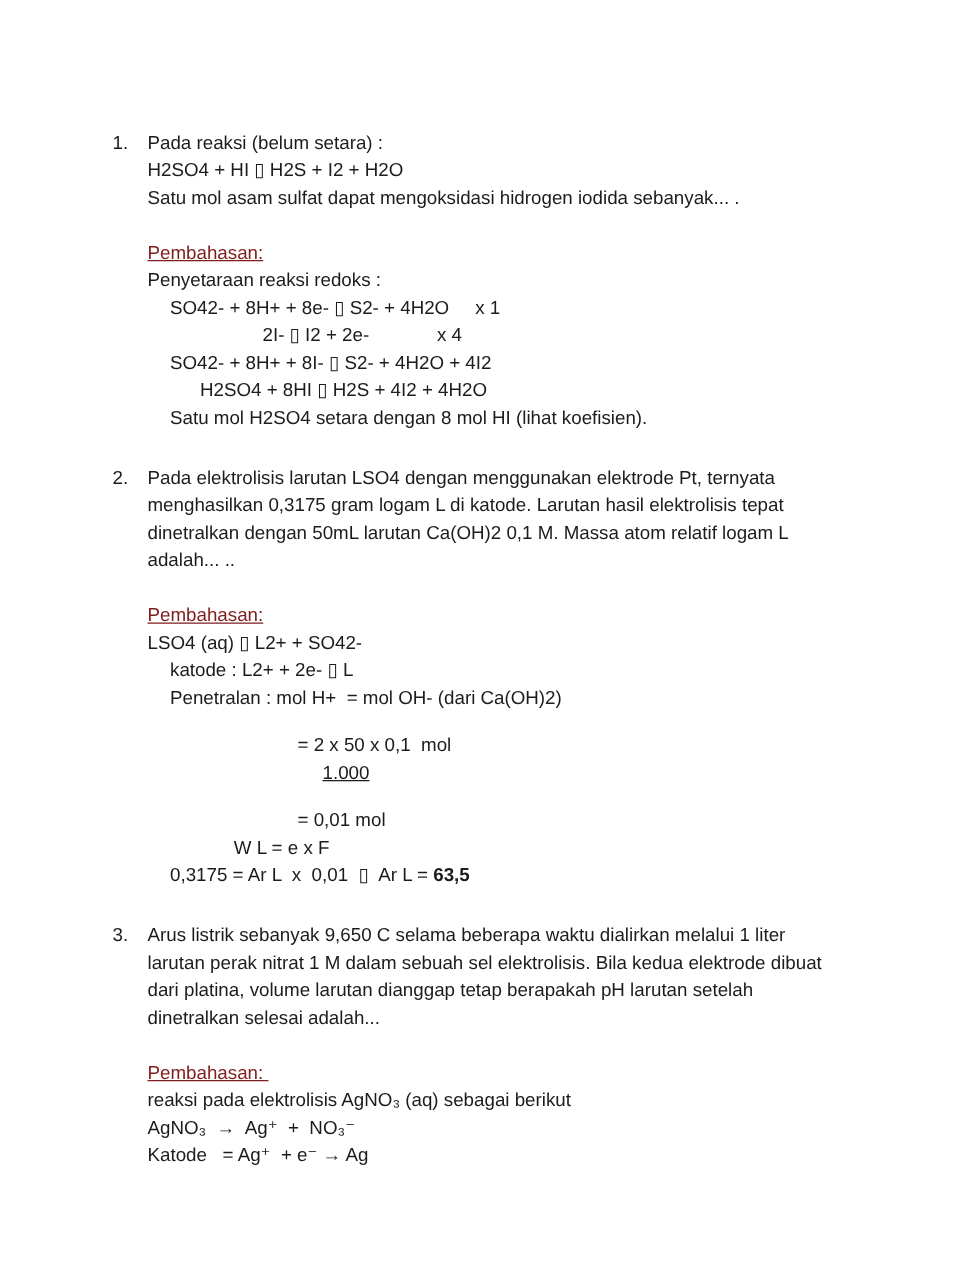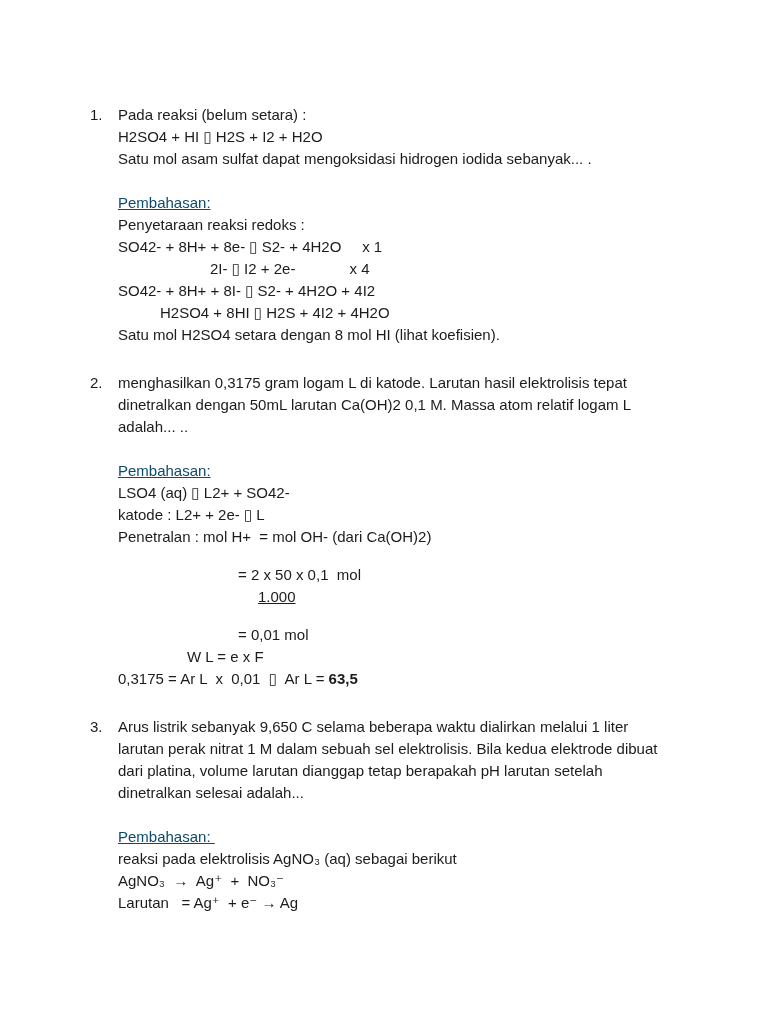--- a/index.html
+++ b/index.html
@@ -34,27 +34,27 @@
   }
   .line {
     height: 22px;
     line-height: 22px;
     white-space: pre;
   }
   .heading {
     margin-top: 22px;
     height: 22px;
     line-height: 22px;
-    color: #0c4a6e;
+    color: #7f1d1d;
     text-decoration: underline;
     white-space: pre;
   }
   .b { font-weight: 700; text-align: right; }
   .bold { font-weight: 400; }
-  .ind-a { }
+  .ind-a { margin-left: 18px; }
   .ind-b { margin-left: 42px; }
   .ind-c { margin-left: 92px; }
   .ind-d { margin-left: 120px; margin-top: 16px; }
   .ind-e { margin-left: 140px; text-decoration: underline; }
   .ind-f { margin-left: 69px; }
 </style>
 </head>
 <body>
 
 <div class="page">
@@ -69,20 +69,21 @@
     <div class="line">Penyetaraan reaksi redoks :</div>
     <div class="line ind-a">SO42- + 8H+ + 8e- ▯ S2- + 4H2O     x 1</div>
     <div class="line ind-c">2I- ▯ I2 + 2e-             x 4</div>
     <div class="line ind-a">SO42- + 8H+ + 8I- ▯ S2- + 4H2O + 4I2</div>
     <div class="line ind-b">H2SO4 + 8HI ▯ H2S + 4I2 + 4H2O</div>
     <div class="line ind-a bold">Satu mol H2SO4 setara dengan 8 mol HI (lihat koefisien).</div>
   </section>
 
   <section class="prob">
     <div class="num">2.</div>
+    <div class="line">Pada elektrolisis larutan LSO4 dengan menggunakan elektrode Pt, ternyata</div>
     <div class="line">menghasilkan 0,3175 gram logam L di katode. Larutan hasil elektrolisis tepat</div>
     <div class="line">dinetralkan dengan 50mL larutan Ca(OH)2 0,1 M. Massa atom relatif logam L</div>
     <div class="line">adalah... ..</div>
 
     <div class="heading">Pembahasan:</div>
     <div class="line">LSO4 (aq) ▯ L2+ + SO42-</div>
     <div class="line ind-a">katode : L2+ + 2e- ▯ L</div>
     <div class="line ind-a">Penetralan : mol H+  = mol OH- (dari Ca(OH)2)</div>
     <div class="line ind-d">= 2 x 50 x 0,1  mol</div>
     <div class="line ind-e">1.000</div>
@@ -94,16 +95,16 @@
   <section class="prob">
     <div class="num">3.</div>
     <div class="line">Arus listrik sebanyak 9,650 C selama beberapa waktu dialirkan melalui 1 liter</div>
     <div class="line">larutan perak nitrat 1 M dalam sebuah sel elektrolisis. Bila kedua elektrode dibuat</div>
     <div class="line">dari platina, volume larutan dianggap tetap berapakah pH larutan setelah</div>
     <div class="line">dinetralkan selesai adalah...</div>
 
     <div class="heading">Pembahasan: </div>
     <div class="line">reaksi pada elektrolisis AgNO₃ (aq) sebagai berikut</div>
     <div class="line">AgNO₃  →  Ag⁺  +  NO₃⁻</div>
-    <div class="line">Larutan   = Ag⁺  + e⁻ → Ag</div>
+    <div class="line">Katode   = Ag⁺  + e⁻ → Ag</div>
   </section>
 
 </div>
 
 </body></html>

